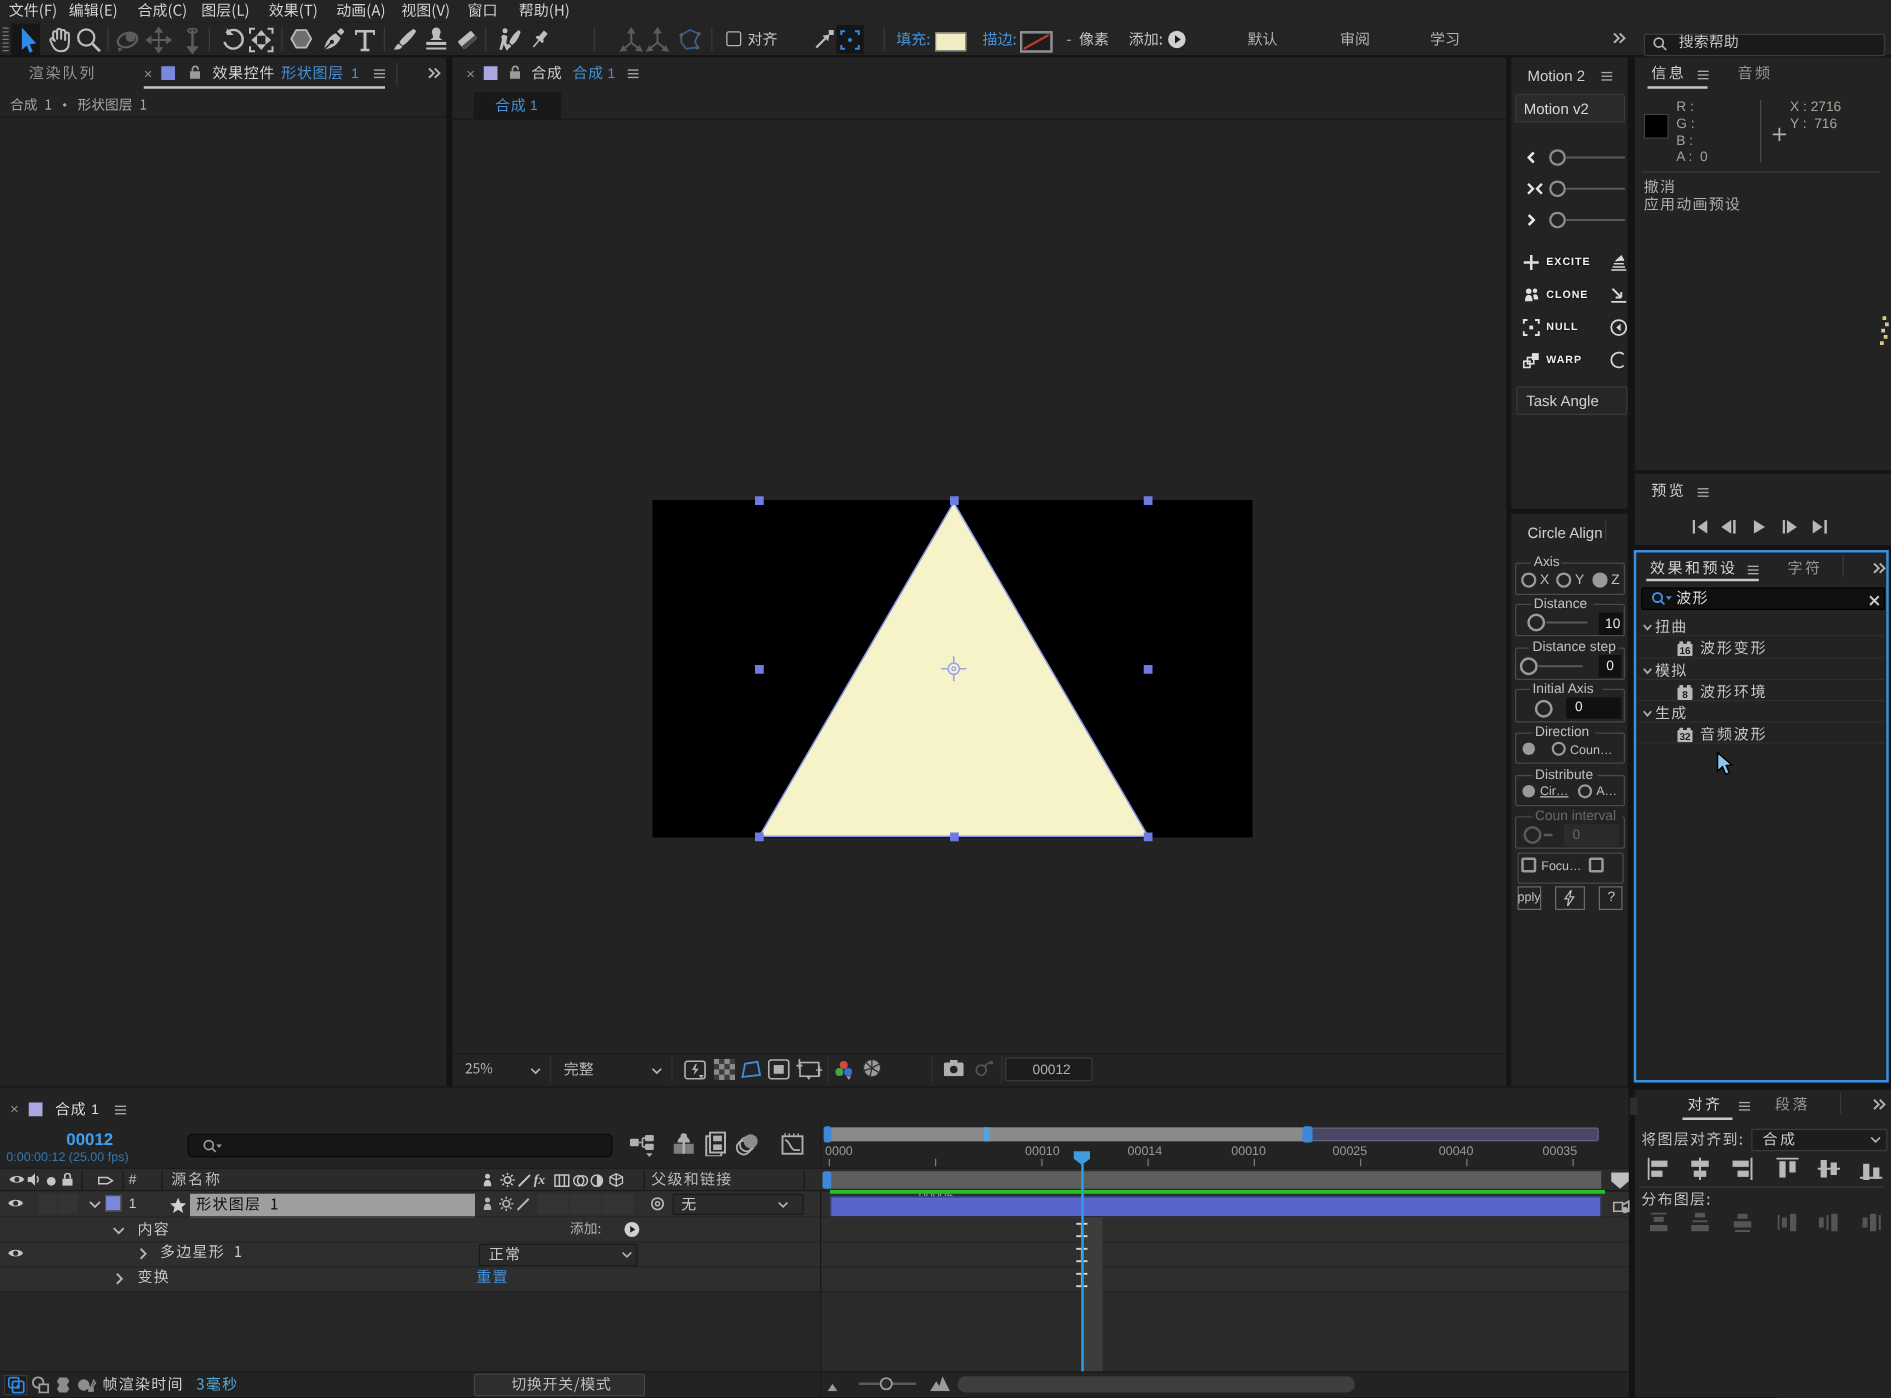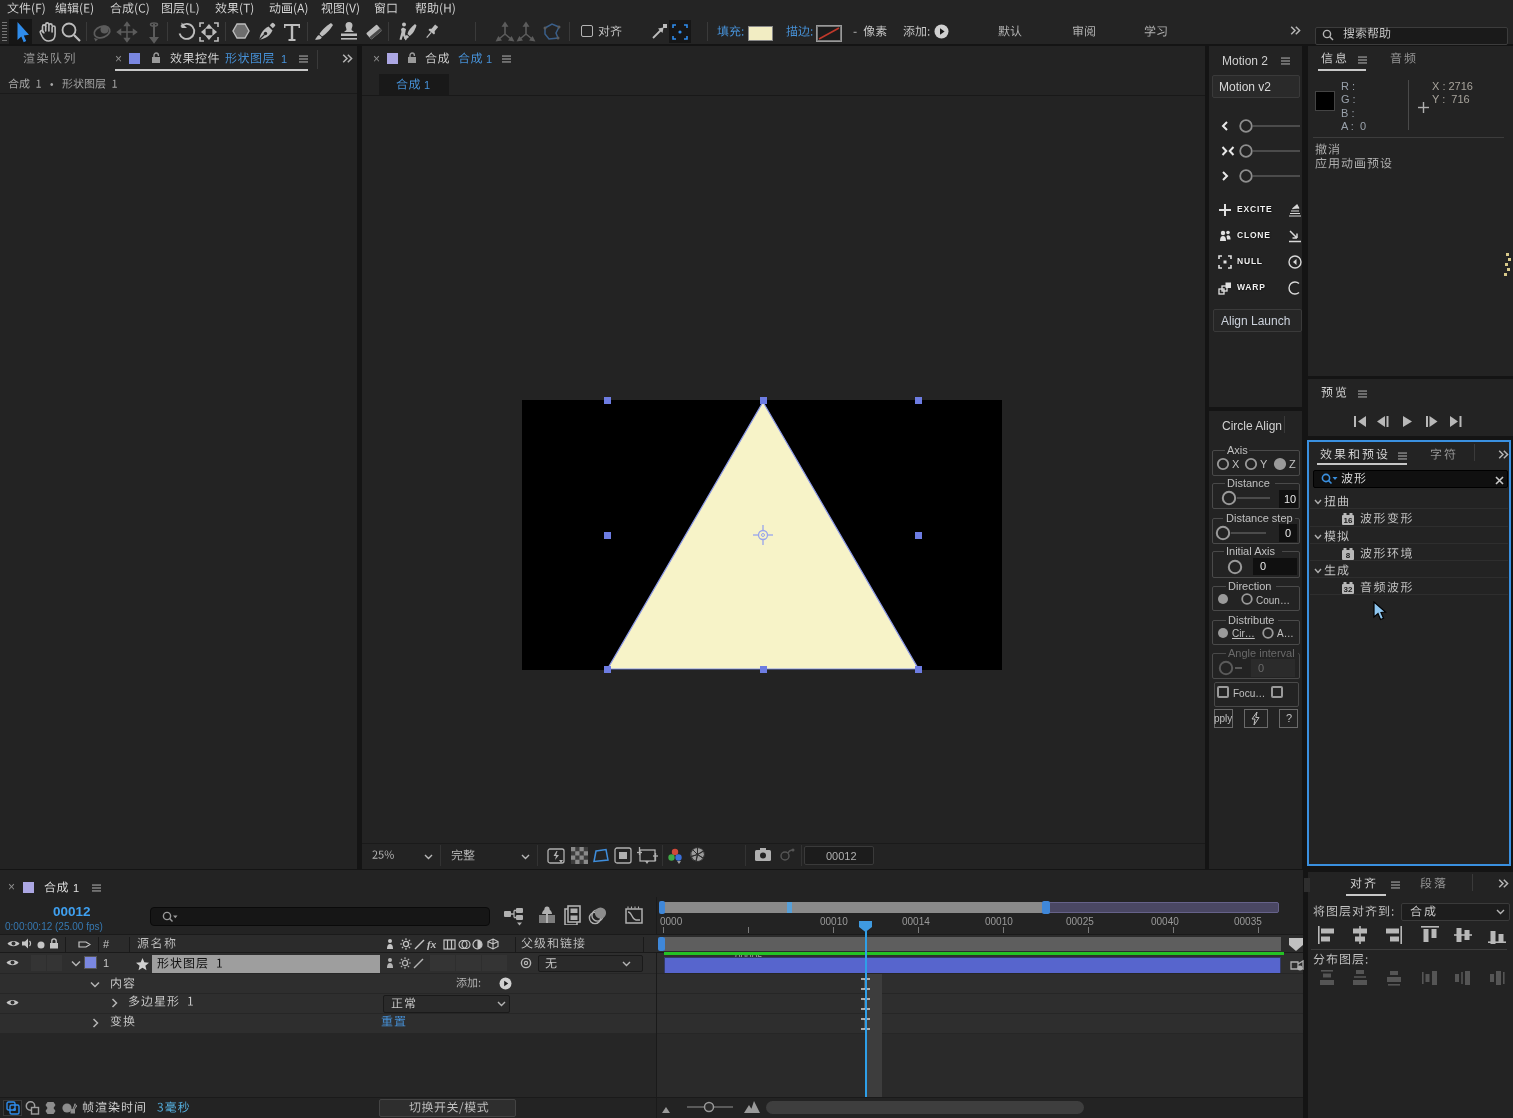--- a/index.html
+++ b/index.html
@@ -694,21 +694,21 @@
       <rect x="1" y="8" width="5" height="5"></rect>
       <rect x="4" y="5" width="5" height="5"></rect>
     </g>
     <rect x="7.5" y="1.5" width="5.5" height="5.5" fill="#e0e0e0"></rect>
   </svg>
 <div style="position:absolute;left:1237px;top:282px;font:8.5px 'Liberation Sans',sans-serif;color:#f0f0f0;white-space:pre;font-weight:bold;letter-spacing:0.8px;text-shadow:0 0 2px #000">WARP</div>
 <svg class="abs" style="left:1288px;top:280.5px" width="14" height="14" viewBox="0 0 14 14">
     <path d="M11 2.5 A6 6 0 1 0 11 11.5" fill="none" stroke="#d8d8d8" stroke-width="1.4"></path>
   </svg>
 <div style="position:absolute;left:1213px;top:309px;width:89px;height:23px;background:#262626;border:1px solid #3a3a3a;border-radius:2px"></div>
-<div style="position:absolute;left:1221px;top:314px;font:12px 'Liberation Sans',sans-serif;color:#ccd2dc;white-space:pre;">Align Launch</div>
+<div style="position:absolute;left:1221px;top:314px;font:12px 'Liberation Sans',sans-serif;color:#ccd2dc;white-space:pre;">Task Angle</div>
 <div style="position:absolute;left:1209px;top:411px;width:93px;height:458px;background:#232323;"></div>
 <div style="position:absolute;left:1222px;top:419px;font:12px 'Liberation Sans',sans-serif;color:#d0d0d0;white-space:pre;">Circle Align</div>
 <div style="position:absolute;left:1284px;top:416px;width:1px;height:17px;background:#3a3a3a;"></div>
 <div style="position:absolute;left:1212px;top:450px;width:88px;height:26px;border:1px solid #4a4a4a;border-radius:2px"></div>
 <div style="position:absolute;left:1224px;top:449px;width:0px;height:0px;background:transparent;"></div>
 <div style="position:absolute;left:1225px;top:444px;width:24px;height:11px;background:#232323;"></div>
 <div style="position:absolute;left:1227px;top:444px;font:11px 'Liberation Sans',sans-serif;color:#c0c0c0;white-space:pre;">Axis</div>
 <svg class="abs" style="left:1216px;top:457px" width="14" height="14" viewBox="0 0 14 14">
     <circle cx="7" cy="7" r="5.2" fill="none" stroke="#9a9a9a" stroke-width="1.8"></circle>
   </svg>
@@ -769,21 +769,21 @@
     <circle cx="6" cy="6" r="5" fill="#9a9a9a"></circle>
   </svg>
 <div style="position:absolute;left:1232px;top:628px;font:10px 'Liberation Sans',sans-serif;color:#c0c0c0;white-space:pre;text-decoration:underline;">Cir…</div>
 <svg class="abs" style="left:1262px;top:627px" width="12" height="12" viewBox="0 0 12 12">
     <circle cx="6" cy="6" r="4.8" fill="none" stroke="#9a9a9a" stroke-width="1.8"></circle>
   </svg>
 <div style="position:absolute;left:1277px;top:628px;font:10px 'Liberation Sans',sans-serif;color:#c0c0c0;white-space:pre;">A…</div>
 <div style="position:absolute;left:1212px;top:653px;width:88px;height:26px;border:1px solid #4a4a4a;border-radius:2px"></div>
 <div style="position:absolute;left:1224px;top:652px;width:0px;height:0px;background:transparent;"></div>
 <div style="position:absolute;left:1226px;top:647px;width:72px;height:11px;background:#232323;"></div>
-<div style="position:absolute;left:1228px;top:647px;font:11px 'Liberation Sans',sans-serif;color:#6a6a6a;white-space:pre;">Angle interval</div>
+<div style="position:absolute;left:1228px;top:647px;font:11px 'Liberation Sans',sans-serif;color:#6a6a6a;white-space:pre;">Coun interval</div>
 <svg class="abs" style="left:1218px;top:660px" width="26" height="16" viewBox="0 0 26 16">
     <circle cx="8" cy="8" r="6.2" fill="none" stroke="#5a5a5a" stroke-width="2"></circle>
     <line x1="17" y1="8" x2="24" y2="8" stroke="#5a5a5a" stroke-width="2"></line>
   </svg>
 <div style="position:absolute;left:1251px;top:659px;width:44px;height:18px;background:#2b2b2b;"></div>
 <div style="position:absolute;left:1258px;top:662px;font:11px 'Liberation Sans',sans-serif;color:#6a6a6a;white-space:pre;">0</div>
 <div style="position:absolute;left:1214px;top:682px;width:85px;height:25px;border:1px solid #4a4a4a;border-radius:2px"></div>
 <div style="position:absolute;left:1224px;top:681px;width:0px;height:0px;background:transparent;"></div>
 <div style="position:absolute;left:1217px;top:686px;width:12px;height:12px;border:2px solid #9a9a9a;border-radius:2px"></div>
 <div style="position:absolute;left:1233px;top:688px;font:10px 'Liberation Sans',sans-serif;color:#c0c0c0;white-space:pre;">Focu…</div>

